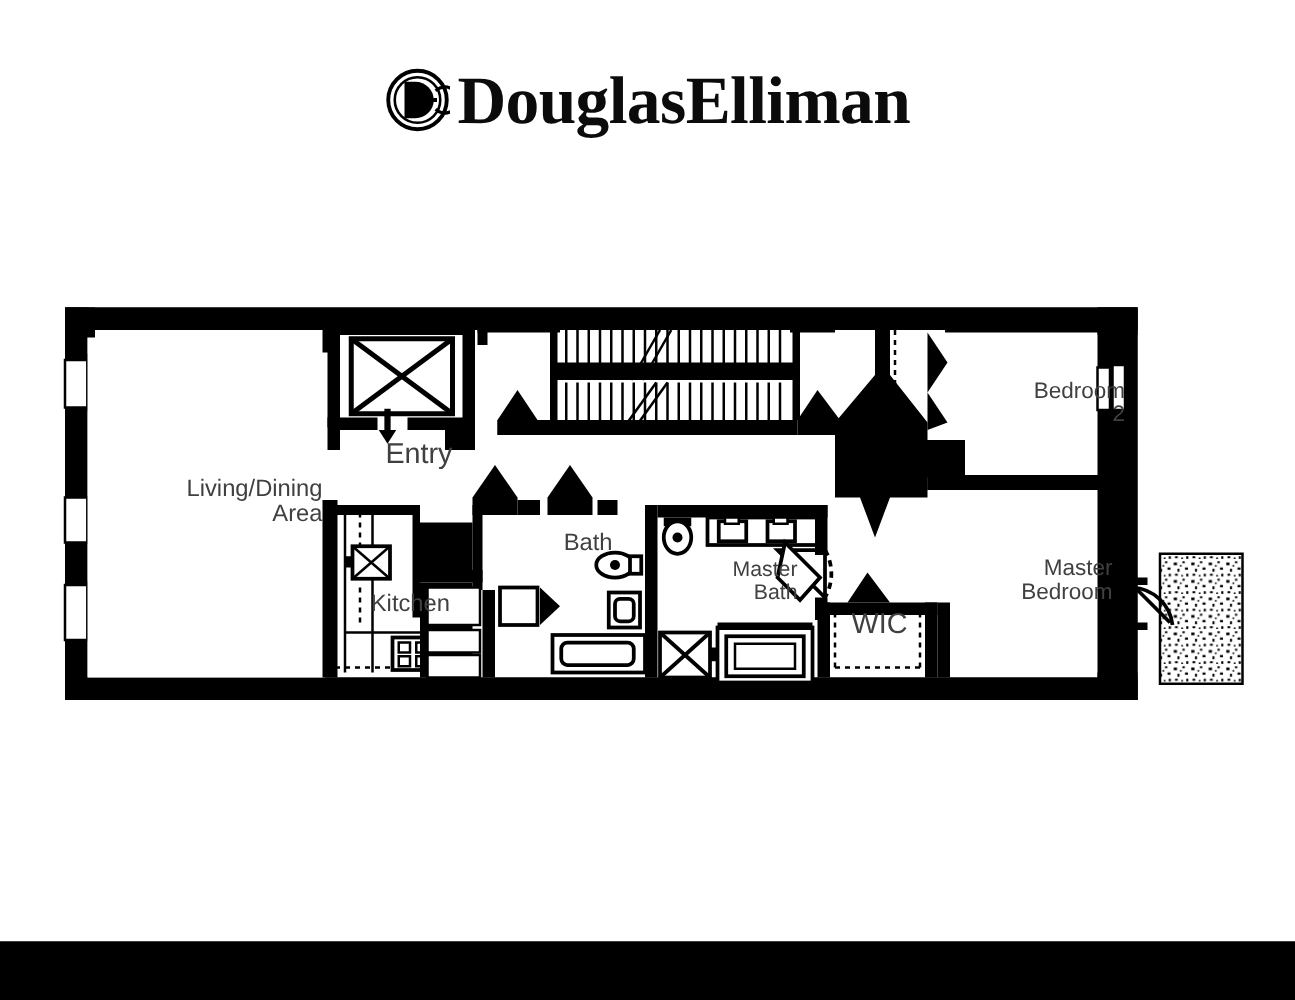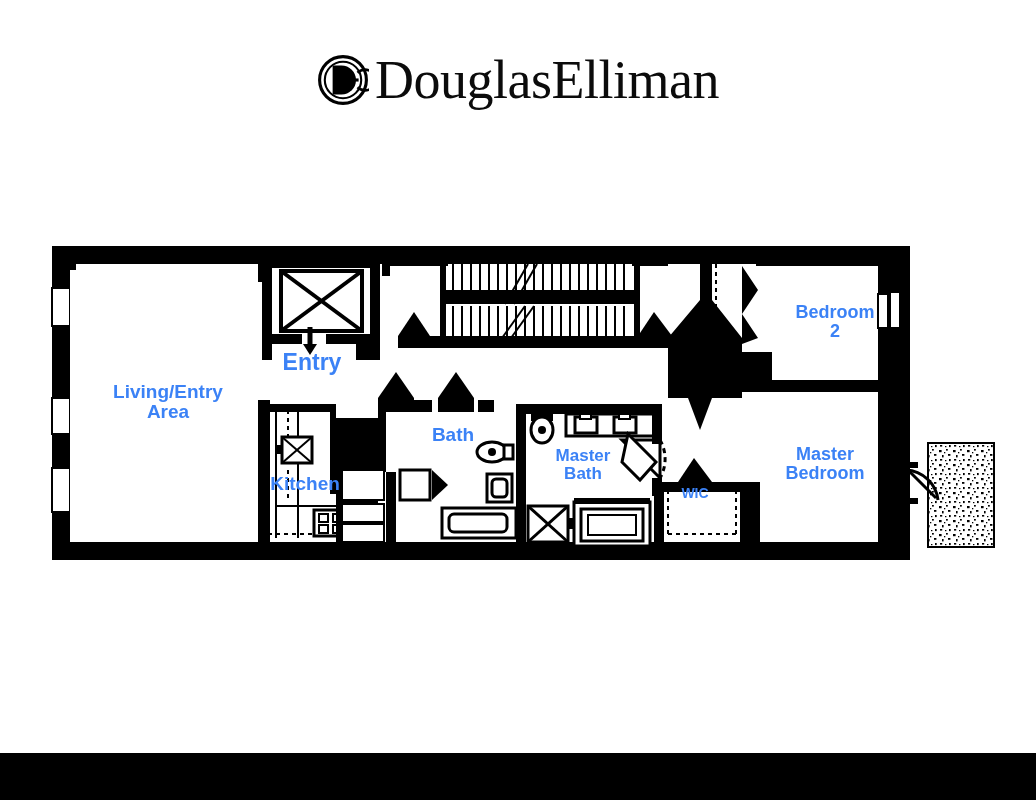--- a/index.html
+++ b/index.html
@@ -24,20 +24,21 @@
     width: 1036px;
     height: 80px;
     display: flex;
     align-items: center;
     justify-content: center;
   }
   #brand-logo-row {
     display: flex;
     align-items: center;
     gap: 6px;
+    font-weight: bold;
   }
   #brand-mark {
     width: 52px;
     height: 52px;
     flex: 0 0 auto;
     display: block;
   }
   #brand-wordmark {
     font-family: "Liberation Serif", "DejaVu Serif", serif;
     font-size: 54px;
@@ -61,33 +62,33 @@
     top: 0;
     width: 1036px;
     height: 800px;
     display: block;
   }
 
   
   .room-label {
     position: absolute;
     font-family: "Liberation Sans", sans-serif;
-    font-weight: bold;
-    color: #3b82f6;
-    text-align: center;
+    font-weight: normal;
+    color: #404040;
+    text-align: right;
     line-height: 1.05;
     white-space: pre-line;
     pointer-events: none;
   }
   .lbl-living   { left: 78px;  top: 382px; width: 180px; font-size: 19px; }
   .lbl-entry    { left: 262px; top: 350px; width: 100px; font-size: 23px; }
   .lbl-kitchen  { left: 250px; top: 474px; width: 110px; font-size: 19px; }
   .lbl-bath     { left: 416px; top: 425px; width: 74px;  font-size: 19px; }
   .lbl-mbath    { left: 528px; top: 447px; width: 110px; font-size: 17px; }
-  .lbl-wic      { left: 664px; top: 486px; width: 62px;  font-size: 14px; }
+  .lbl-wic      { left: 664px; top: 486px; width: 62px;  font-size: 23px; }
   .lbl-bed2     { left: 770px; top: 303px; width: 130px; font-size: 18px; }
   .lbl-mbed     { left: 760px; top: 445px; width: 130px; font-size: 18px; }
 
   
   #bottom-band {
     position: absolute;
     left: 0;
     top: 753px;
     width: 1036px;
     height: 47px;
@@ -425,21 +426,21 @@
       <line x1="906" y1="468" x2="936" y2="498" stroke="#000" stroke-width="3"></line>
     </g>
 
     <g>
       <rect x="878" y="246" width="32" height="22" fill="#000"></rect>
       <rect x="878" y="538" width="32" height="22" fill="#000"></rect>
       <rect x="52" y="246" width="24" height="24" fill="#000"></rect>
     </g>
   </svg>
 
-  <div class="room-label lbl-living">Living/Entry
+  <div class="room-label lbl-living">Living/Dining
 Area</div>
   <div class="room-label lbl-entry">Entry</div>
   <div class="room-label lbl-kitchen">Kitchen</div>
   <div class="room-label lbl-bath">Bath</div>
   <div class="room-label lbl-mbath">Master
 Bath</div>
   <div class="room-label lbl-wic">WIC</div>
   <div class="room-label lbl-bed2">Bedroom
 2</div>
   <div class="room-label lbl-mbed">Master

